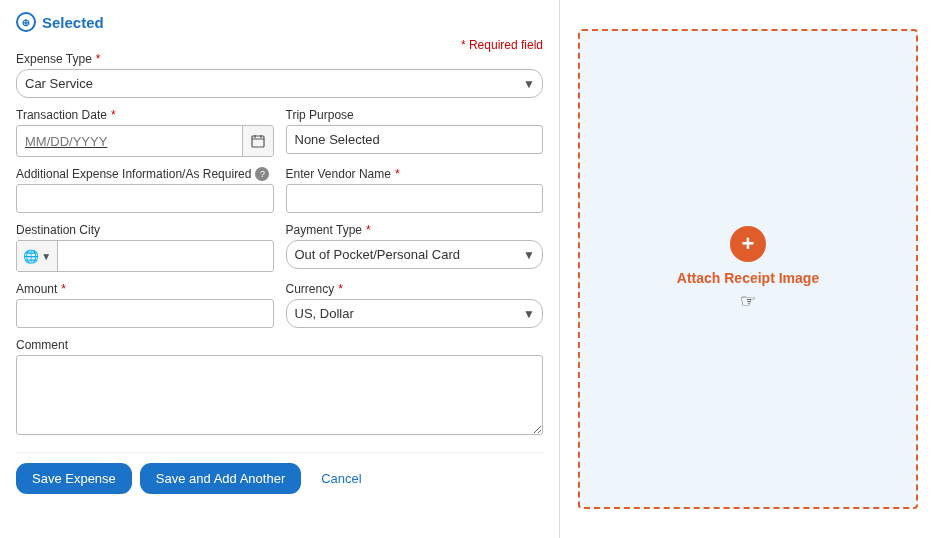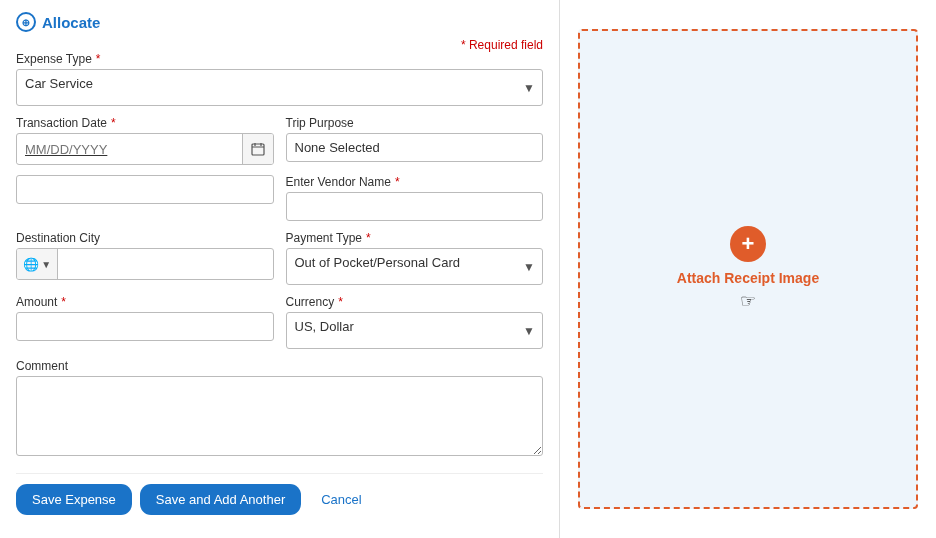--- a/index.html
+++ b/index.html
@@ -95,23 +95,23 @@
       background: #fff;
       outline: none;
     }
     .select-wrapper {
       position: relative;
       display: flex;
       align-items: center;
     }
     .select-wrapper select {
       width: 100%;
-      padding: 6px 28px 14px 8px;
+      padding: 6px 28px 6px 8px;
       border: 1px solid #bbb;
-      border-radius: 3px;
+      border-radius: 12px;
       font-size: 13px;
       color: #333;
       background: #fff;
       appearance: none;
       -webkit-appearance: none;
       outline: none;
       cursor: pointer;
     }
     .select-arrow {
       position: absolute;
@@ -253,21 +253,21 @@
   </style>
 </head>
 <body>
 
 <div class="main-container">
 
   <div class="left-panel">
 
     <div class="allocate-header">
       <div class="allocate-icon">⊕</div>
-      <span>Allocate</span>
+      <span>Selected</span>
     </div>
 
     <div class="required-note">
       <span>* Required field</span>
     </div>
 
     <div class="form-group">
       <div class="form-label">
         <span>Expense Type</span>
         <span class="required-star">*</span>
@@ -305,20 +305,24 @@
       <div class="form-group">
         <div class="form-label">
           <span>Trip Purpose</span>
         </div>
         <input type="text" class="form-control" value="None Selected" style="">
       </div>
     </div>
 
     <div class="two-col">
       <div class="form-group">
+        <div class="form-label">
+          <span>Additional Expense Information/As Required</span>
+          <span class="help-icon">?</span>
+        </div>
         <input type="text" class="form-control" style="">
       </div>
       <div class="form-group">
         <div class="form-label">
           <span>Enter Vendor Name</span>
           <span class="required-star">*</span>
         </div>
         <input type="text" class="form-control" style="">
       </div>
     </div>

